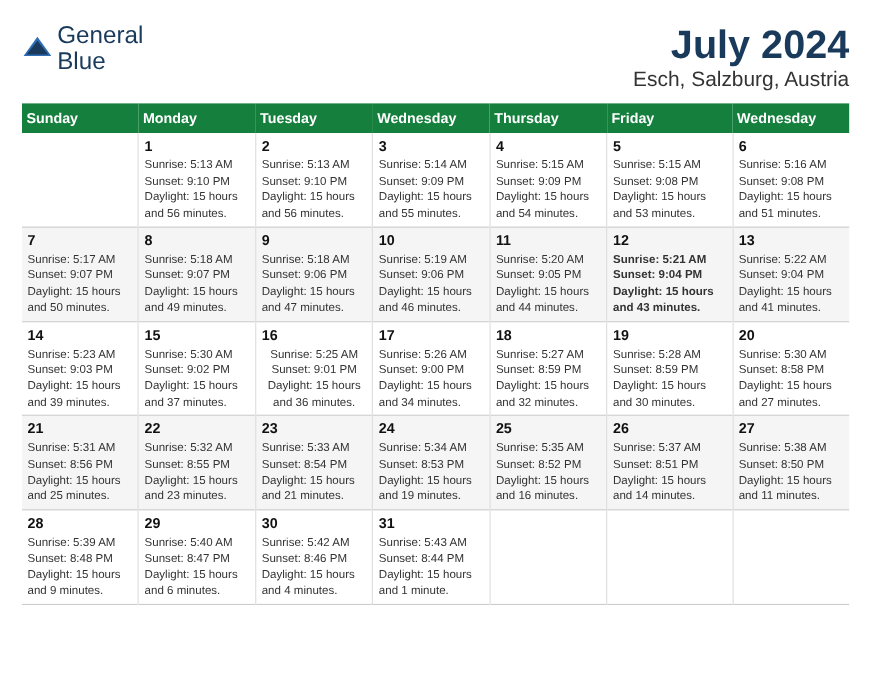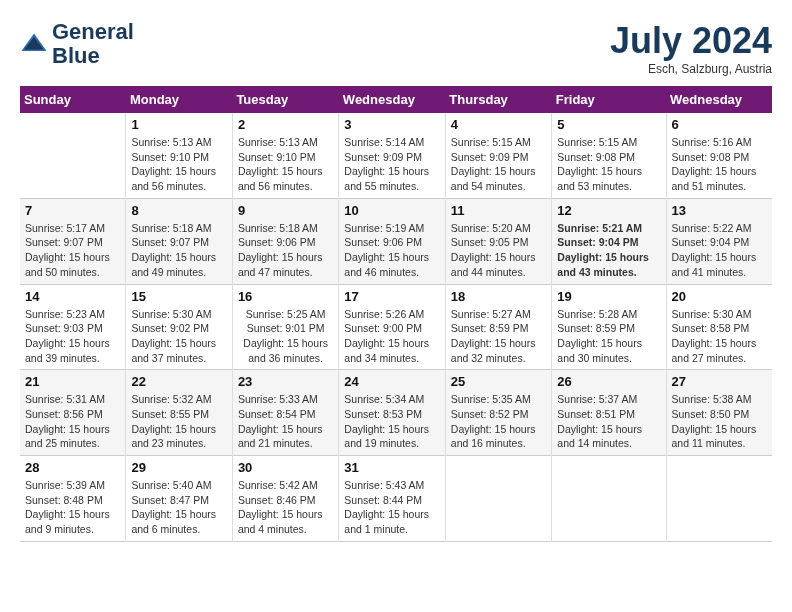--- a/index.html
+++ b/index.html
@@ -15,51 +15,51 @@
       justify-content: space-between;
       align-items: flex-start;
       margin-bottom: 10px;
     }
     .logo {
       display: flex;
       align-items: center;
     }
     .logo-text {
       font-size: 22px;
-      font-weight: bold;
+      font-weight: normal;
       color: #1a3a5c;
       line-height: 1.1;
     }
     .logo-text span {
       color: #1a3a5c;
     }
     .logo-icon {
       width: 28px;
       height: 28px;
       margin-right: 4px;
     }
     .title-area {
       text-align: right;
     }
     .month-title {
       font-size: 36px;
       font-weight: bold;
       color: #1a3a5c;
     }
     .location {
-      font-size: 12px;
+      font-size: 19px;
       color: #333;
     }
     table {
       width: 100%;
       border-collapse: collapse;
       font-size: 11px;
     }
     thead tr th {
-      background-color: #701a75;
+      background-color: #15803d;
       color: #fff;
       padding: 6px 4px;
       text-align: left;
       font-size: 13px;
       font-weight: bold;
     }
     tbody tr {
       border-bottom: 1px solid #ccc;
     }
     tbody tr:nth-child(even) {

